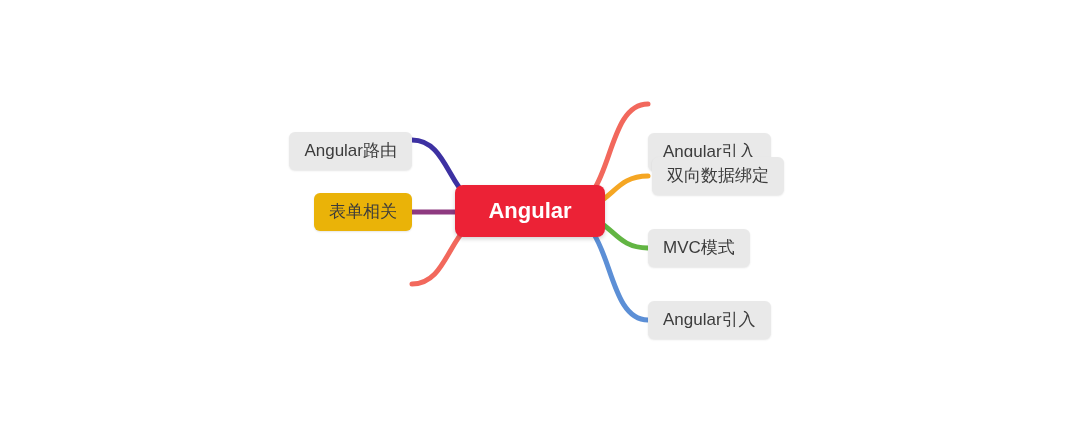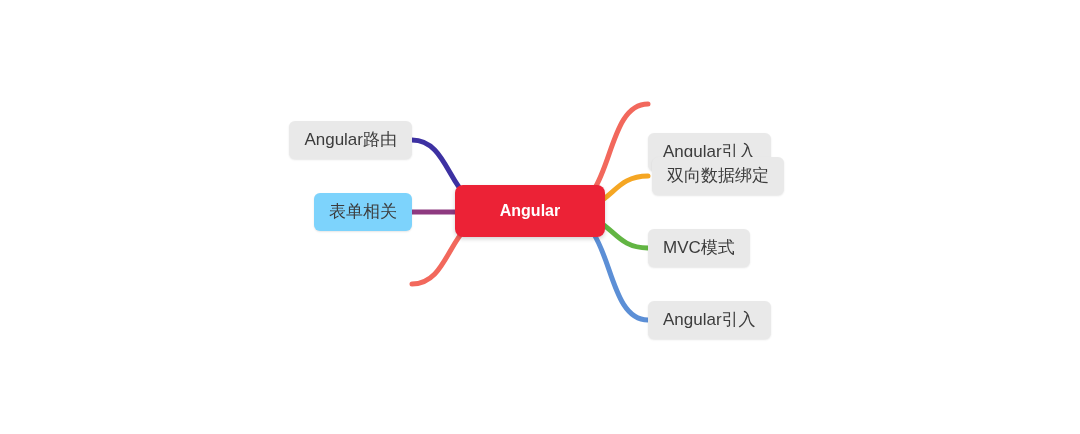--- a/index.html
+++ b/index.html
@@ -37,32 +37,32 @@
     line-height: 22px;
     padding: 8px 15px;
     white-space: nowrap;
     box-shadow: 0 1px 2px rgba(0,0,0,0.10);
     cursor: pointer;
   }
   .node.root {
     border-radius: 8px;
     background: #ec2236;
     color: #ffffff;
-    font-size: 16px;
+    font-size: 22px;
     line-height: 28px;
     font-weight: bold;
     padding: 12px 0;
     width: 150px;
     height: 52px;
     text-align: center;
     box-shadow: 0 2px 4px rgba(0,0,0,0.18);
   }
   
   .root        { left: 455px; top: 185px; }
-  .l-node-0    { right: 668px; top: 121px; }
+  .l-node-0    { right: 668px; top: 132px; }
   .l-node-1    { right: 668px; top: 193px; }
   .l-node-2    { right: 668px; top: 265px; }
   .r-node-0    { left: 648px; top: 85px;  }
   .r-node-1    { left: 652px; top: 157px; }
   .r-node-2    { left: 648px; top: 229px; }
   .r-node-3    { left: 648px; top: 301px; }
 </style>
 </head>
 <body>
 
@@ -76,20 +76,20 @@
 
     <path d="M 568 206 C 614 206 604 104 648 104" stroke="#f2685c"></path>
     <path d="M 568 210 C 614 210 610 176 648 176" stroke="#f5a623"></path>
     <path d="M 568 214 C 614 214 610 248 648 248" stroke="#62b543"></path>
     <path d="M 568 218 C 614 218 604 320 648 320" stroke="#5c8fd6"></path>
   </svg>
 
   <div class="node root" style="background-color: rgb(236, 34, 54); color: rgb(255, 255, 255);">Angular</div>
 
   <div class="node l-node-0" style="background-color: rgb(233, 233, 233); color: rgb(60, 60, 60);">Angular路由</div>
-  <div class="node l-node-1" style="background-color: #7dd3fc; color: rgb(60, 60, 60);">表单相关</div>
+  <div class="node l-node-1" style="background-color: #eab308; color: rgb(60, 60, 60);">表单相关</div>
 
   <div class="node r-node-0" style="background-color: rgb(233, 233, 233); color: rgb(60, 60, 60); margin-top: 48px;">Angular引入</div>
   <div class="node r-node-1" style="background-color: rgb(233, 233, 233); color: rgb(60, 60, 60);">双向数据绑定</div>
   <div class="node r-node-2" style="background-color: rgb(233, 233, 233); color: rgb(60, 60, 60);">MVC模式</div>
   <div class="node r-node-3" style="background-color: rgb(233, 233, 233); color: rgb(60, 60, 60);">Angular引入</div>
 
 </div>
 
 </body></html>

